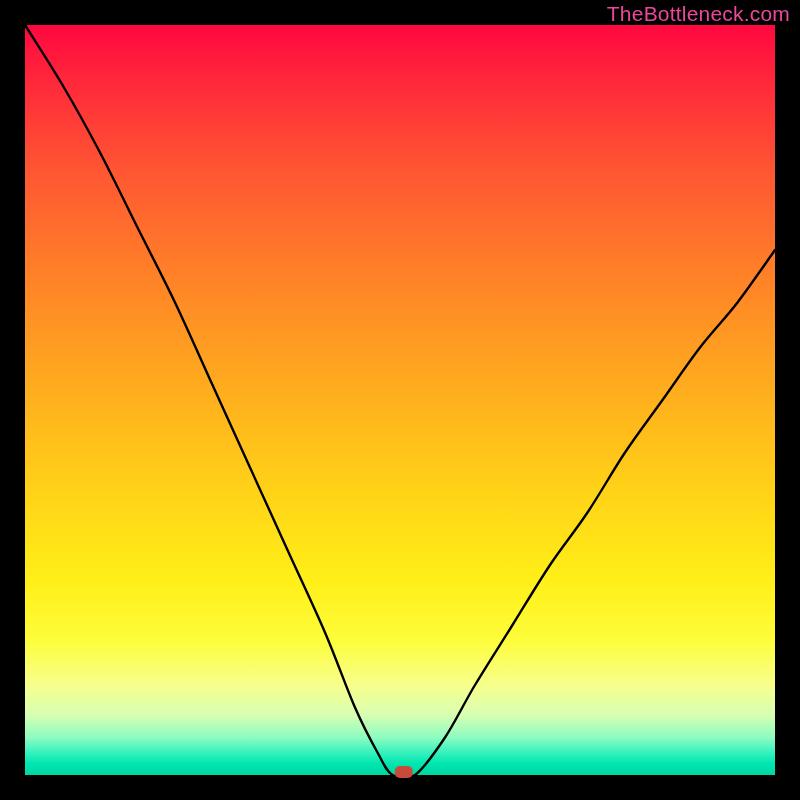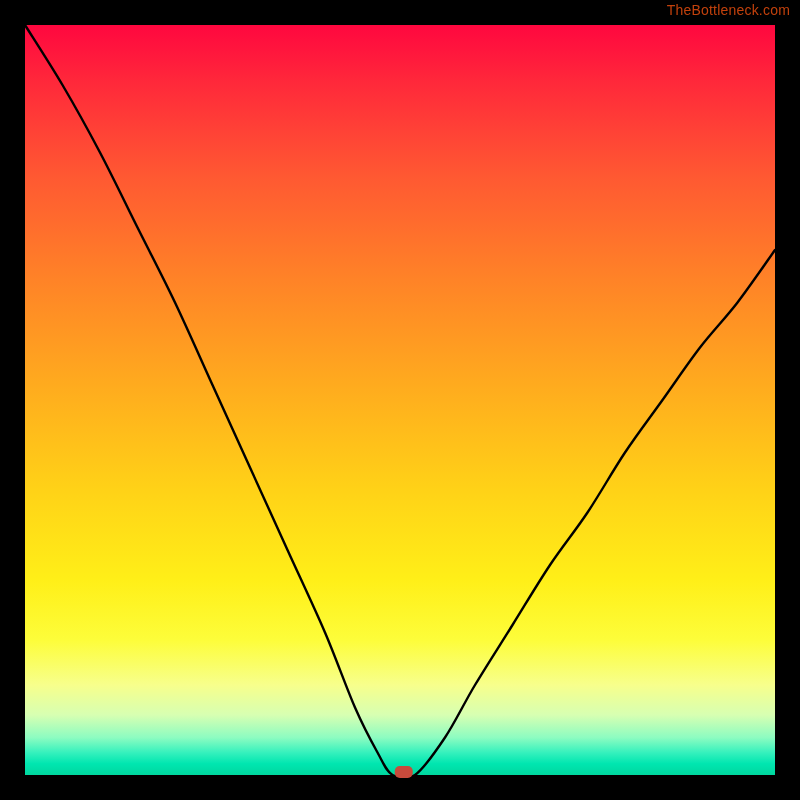--- a/index.html
+++ b/index.html
@@ -14,22 +14,22 @@
   .outer {
     position: relative;
     width: 800px;
     height: 800px;
     background: #000;
   }
   .watermark {
     position: absolute;
     top: 2px;
     right: 10px;
-    color: #c2410c;
-    font-size: 14px;
+    color: #ec4899;
+    font-size: 21px;
     font-weight: 500;
     font-family: Arial, sans-serif;
     letter-spacing: 0.2px;
     z-index: 5;
   }
   
   .plot {
     position: absolute;
     left: 25px;
     top: 25px;

